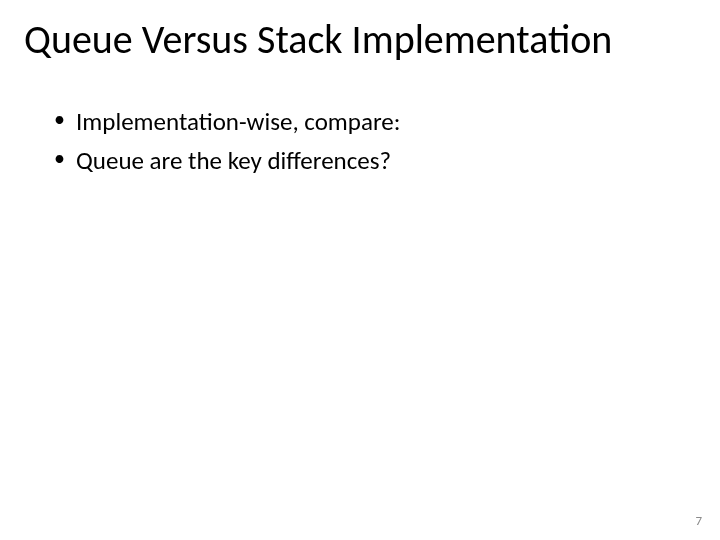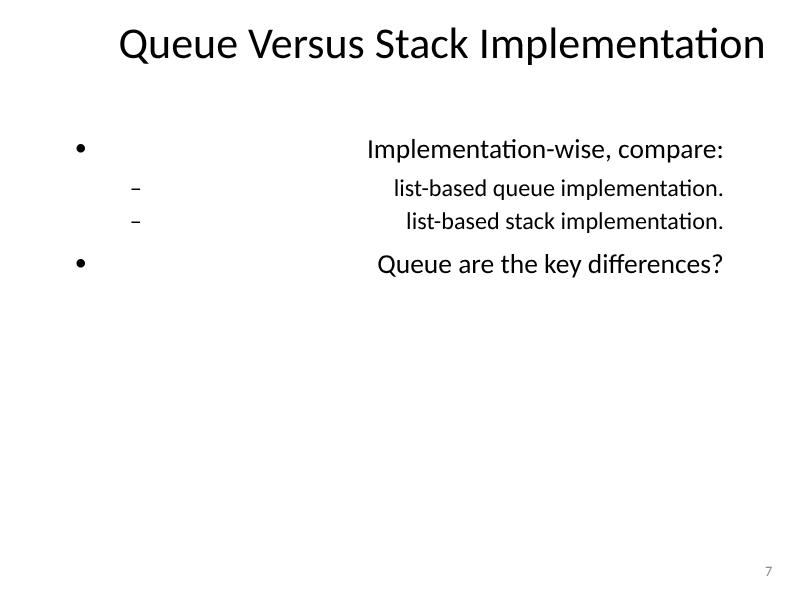--- a/index.html
+++ b/index.html
@@ -11,41 +11,40 @@
     font-family: Calibri, "Segoe UI", Arial, sans-serif;
     color: #000000;
     position: relative;
     overflow: hidden;
   }
   .slide {
     width: 720px;
     height: 540px;
     position: relative;
     box-sizing: border-box;
-    text-align: right;
   }
   .title {
     position: absolute;
     top: 18px;
     left: 24px;
     right: 24px;
     font-size: 40px;
     font-weight: 400;
     letter-spacing: 0px;
     line-height: 1.1;
   }
   .body {
     position: absolute;
     top: 106px;
     left: 48px;
     right: 48px;
   }
   ul.level1 {
     list-style: none;
-    margin: 14px;
+    margin: 0;
     padding: 0;
   }
   ul.level1 > li {
     position: relative;
     padding-left: 28px;
     font-size: 25px;
     line-height: 1.3;
     margin-bottom: 6px;
   }
   ul.level1 > li::before {
@@ -86,28 +85,20 @@
 <body>
 
 <div class="slide">
 
   <div class="title">Queue Versus Stack Implementation</div>
 
   <div class="body">
     <ul class="level1">
       <li>
         <span>Implementation-wise, compare:</span>
-        <ul class="level2">
-          <li>
-            <span>list-based queue implementation.</span>
-          </li>
-          <li>
-            <span>list-based stack implementation.</span>
-          </li>
-        </ul>
       </li>
       <li>
         <span>Queue are the key differences?</span>
       </li>
     </ul>
   </div>
 
   <div class="page-number">7</div>
 
 </div>

